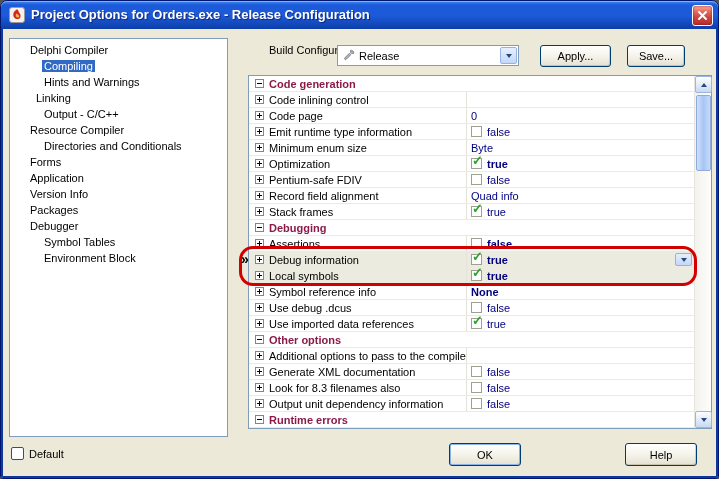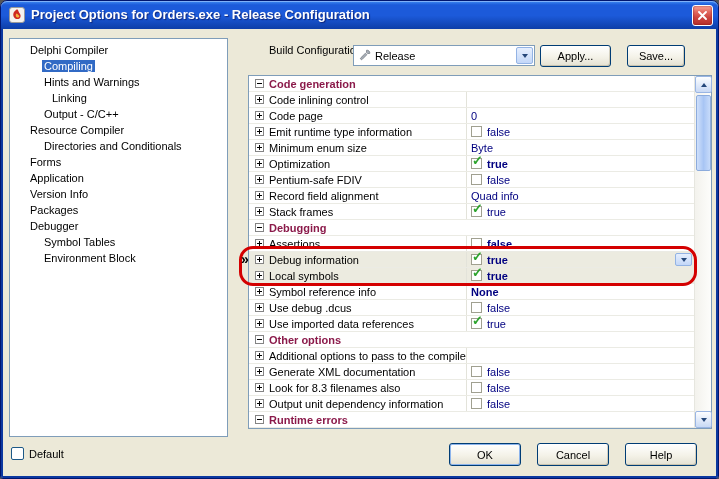--- a/index.html
+++ b/index.html
@@ -42,21 +42,21 @@
     background: #fff; border: 1px solid var(--border-field,#7f9db9);
     padding-top: 4px; overflow: hidden;
   }
   .tree-item { height: 16px; line-height: 15px; white-space: nowrap; cursor: default; }
   .tree-label { padding: 0 2px; }
   .tree-label.selected { background: var(--selection-bg,#316ac5); color: #fff; }
 
   
   .build-label { position: absolute; left: 248px; top: 43px; padding-left: 20px; }
   .combo {
-    position: absolute; left: 352px; top: 44px; width: 182px; height: 21px;
+    position: absolute; left: 336px; top: 44px; width: 182px; height: 21px;
     background: #fff; border: 1px solid var(--border-field,#7f9db9);
     display: flex; align-items: center; cursor: default;
   }
   .wrench { width: 20px; display: flex; justify-content: center; align-items: center; }
   .combo-text { flex: 1; padding-left: 1px; }
   .combo-btn {
     width: 17px; height: 17px; margin: 1px; flex: none;
     border: 1px solid #93b3e4; border-radius: 2px;
     background: linear-gradient(180deg,#e6effe,#c3d7f8);
     display: flex; align-items: center; justify-content: center; cursor: pointer;
@@ -158,21 +158,21 @@
       <svg width="11" height="11" viewBox="0 0 11 11">
         <path d="M2 2 L9 9 M9 2 L2 9" stroke="#fff" stroke-width="1.9" stroke-linecap="round"></path>
       </svg>
     </span>
   </div>
 
   <div class="tree" id="tree">
       <div class="tree-item" style="padding-left: 18px;"><span class="tree-label">Delphi Compiler</span></div>
       <div class="tree-item" style="padding-left: 32px;"><span class="tree-label selected">Compiling</span></div>
       <div class="tree-item" style="padding-left: 32px;"><span class="tree-label">Hints and Warnings</span></div>
-      <div class="tree-item" style="padding-left: 40px;"><span class="tree-label">Linking</span></div>
+      <div class="tree-item" style="padding-left: 24px;"><span class="tree-label">Linking</span></div>
       <div class="tree-item" style="padding-left: 32px;"><span class="tree-label">Output - C/C++</span></div>
       <div class="tree-item" style="padding-left: 18px;"><span class="tree-label">Resource Compiler</span></div>
       <div class="tree-item" style="padding-left: 32px;"><span class="tree-label">Directories and Conditionals</span></div>
       <div class="tree-item" style="padding-left: 18px;"><span class="tree-label">Forms</span></div>
       <div class="tree-item" style="padding-left: 18px;"><span class="tree-label">Application</span></div>
       <div class="tree-item" style="padding-left: 18px;"><span class="tree-label">Version Info</span></div>
       <div class="tree-item" style="padding-left: 18px;"><span class="tree-label">Packages</span></div>
       <div class="tree-item" style="padding-left: 18px;"><span class="tree-label">Debugger</span></div>
       <div class="tree-item" style="padding-left: 32px;"><span class="tree-label">Symbol Tables</span></div>
       <div class="tree-item" style="padding-left: 32px;"><span class="tree-label">Environment Block</span></div>
@@ -421,16 +421,15 @@
   </div>
 
   <div class="annotation"></div>
   <div class="annotation-chevrons">»</div>
 
   <label class="default-row">
     <span class="chk"></span>
     <span>Default</span>
   </label>
   <button class="xpbtn" id="btn-ok">OK</button>
-  <button class="xpbtn" id="btn-cancel">Cancel</button>
   <button class="xpbtn" id="btn-help">Help</button>
 
 </div>
 
 </body></html>

